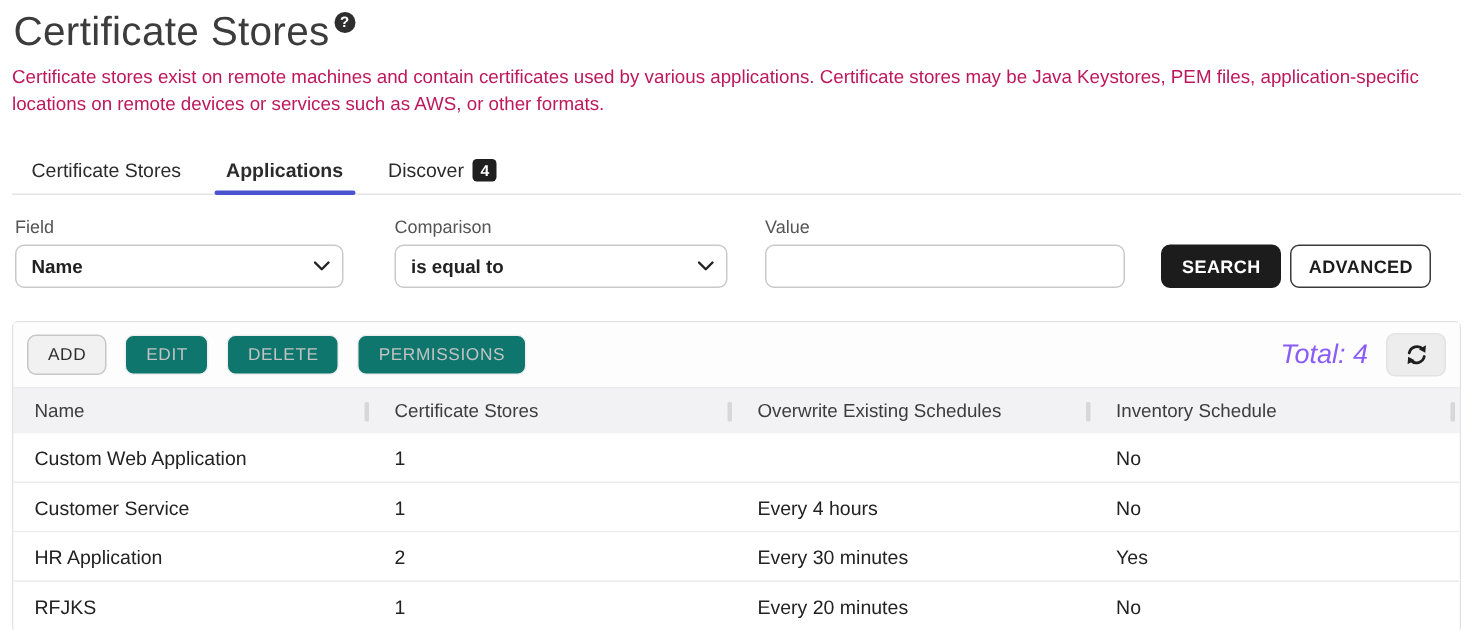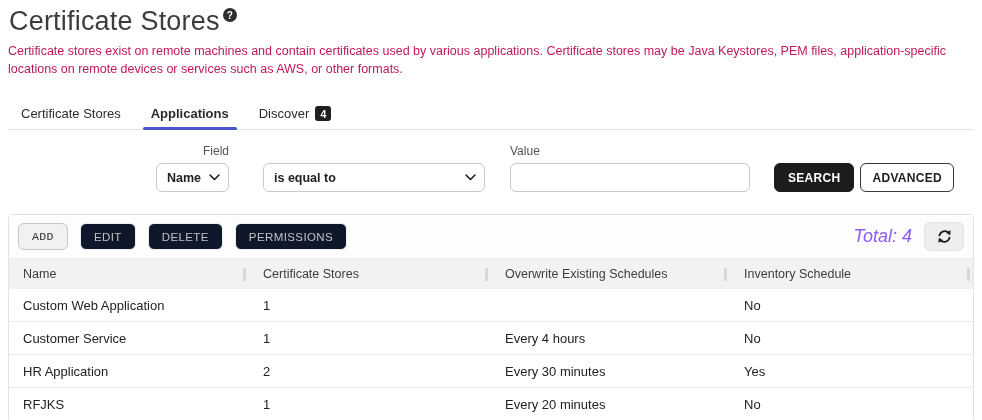--- a/index.html
+++ b/index.html
@@ -32,38 +32,38 @@
   .fgroup { display:flex; flex-direction:column; }
   .flabel { font-size:12px; color:#555; margin-bottom:5px; }
   .select-wrap { position:relative; }
   .fselect { appearance:none; -webkit-appearance:none; width:100%; height:29px;
              border:1px solid #c9c9c9; border-radius:6px; background:#fff;
              font-family:inherit; font-size:12.5px; font-weight:bold; color:#222;
              padding:0 26px 0 10px; cursor:pointer; }
   .chev { position:absolute; right:9px; top:11px; pointer-events:none; }
   .finput { height:29px; border:1px solid #c9c9c9; border-radius:6px; background:#fff;
             font-family:inherit; font-size:12.5px; color:#222; padding:0 10px; }
-  .w-field { width:219px;align-items:flex-end; }
+  .w-field { width:219px; }
   .w-comp  { width:222px; margin-left:34px; }
   .w-value { width:240px; margin-left:25px; }
   .btn-search { margin-left:24px; height:29px; padding:0 13px; background:#1c1c1c; color:#fff;
                 border:1px solid #1c1c1c; border-radius:6px; font-family:inherit;
                 font-size:12px; font-weight:600; letter-spacing:.3px; cursor:pointer;text-align:right; }
   .btn-advanced { margin-left:6px; height:29px; padding:0 11px; background:#fff; color:#1d1d1d;
                   border:1.5px solid #3a3a3a; border-radius:6px; font-family:inherit;
                   font-size:12px; font-weight:600; letter-spacing:.3px; cursor:pointer; }
 
   
   .panel { margin-top:22px; border:1px solid #e2e2e4; border-radius:4px; background:#fff;
            width:966px; }
   .toolbar { display:flex; align-items:center; padding:7px 9px; background:#fdfdfd; }
   .tbtn { height:27px; padding:0 13px; margin-right:12px; border-radius:6px;
           font-family:inherit; font-size:11.5px; font-weight:500; letter-spacing:.4px; }
-  .tbtn.enabled { background:#f1f1f1; border:1px solid #c6c6c6; color:#2e2e2e; cursor:pointer;font-family:Liberation Mono, monospace; }
-  .tbtn.disabled { background:#0f172a; border:1px solid #efefef; color:#c2c2c2; cursor:default; }
+  .tbtn.enabled { background:#f1f1f1; border:1px solid #c6c6c6; color:#2e2e2e; cursor:pointer; }
+  .tbtn.disabled { background:#0f766e; border:1px solid #efefef; color:#c2c2c2; cursor:default; }
   .toolbar-right { margin-left:auto; display:flex; align-items:center; gap:12px; }
   .total-label { font-size:18px; color:#8b5cf6;font-style:italic; }
   .btn-refresh { width:40px; height:29px; background:#ededed; border:1px solid #e3e3e3;
                  border-radius:6px; display:flex; align-items:center; justify-content:center;
                  cursor:pointer; }
 
   
   .trow { display:grid; grid-template-columns:24.9% 25.1% 24.8% 25.2%; align-items:center; }
   .thead { background:#f2f2f4; height:31px; border-top:1px solid #ececee; }
   .th { font-size:12.5px; color:#3d3d3d; padding-left:14px; position:relative;
@@ -104,20 +104,21 @@
       <div class="select-wrap">
         <select class="fselect">
           <option>Name</option>
         </select>
         <svg class="chev" width="11" height="7" viewBox="0 0 11 7">
             <path d="M1 1l4.5 4.5L10 1" fill="none" stroke="#222" stroke-width="1.6" stroke-linecap="round" stroke-linejoin="round"></path>
           </svg>
       </div>
     </div>
     <div class="fgroup w-comp">
+      <label class="flabel">Comparison</label>
       <div class="select-wrap">
         <select class="fselect">
           <option>is equal to</option>
         </select>
         <svg class="chev" width="11" height="7" viewBox="0 0 11 7">
             <path d="M1 1l4.5 4.5L10 1" fill="none" stroke="#222" stroke-width="1.6" stroke-linecap="round" stroke-linejoin="round"></path>
           </svg>
       </div>
     </div>
     <div class="fgroup w-value">

